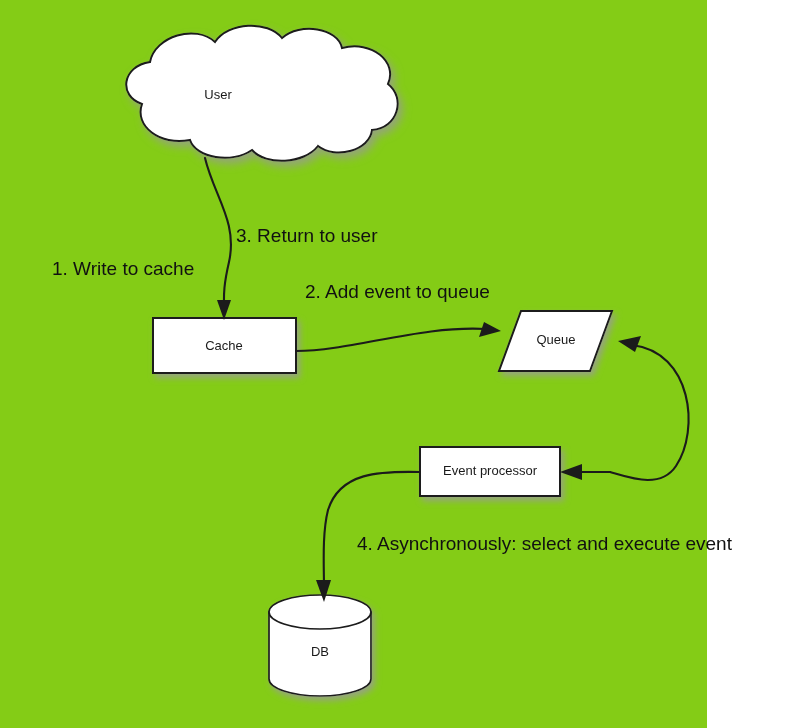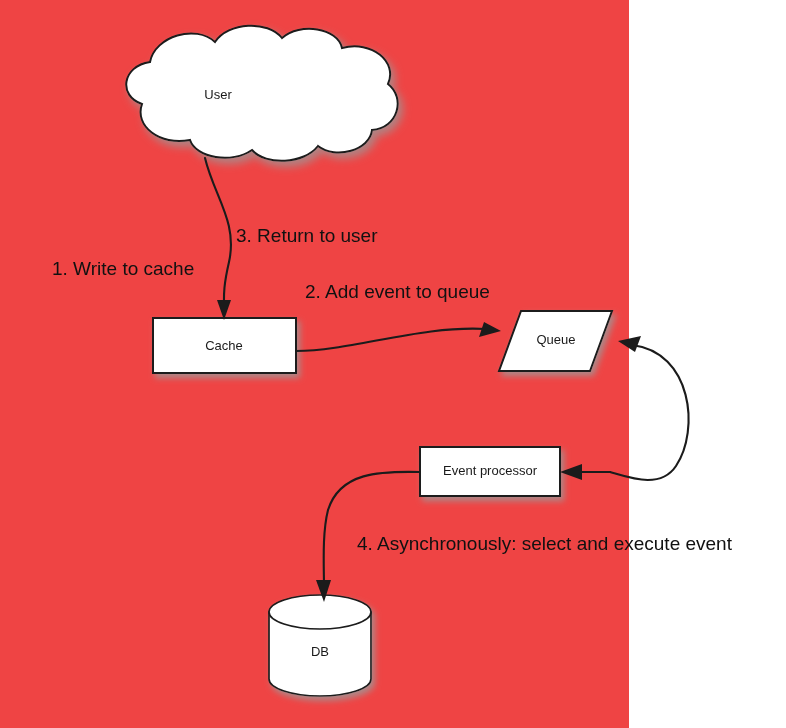--- a/index.html
+++ b/index.html
@@ -8,23 +8,23 @@
     background: #ffffff;
   }
   body {
     width: 786px;
     height: 728px;
     font-family: "Liberation Sans", sans-serif;
     overflow: hidden;
   }
   #diagram-canvas {
     position: relative;
-    width: 629px;
+    width: 707px;
     height: 728px;
-    background: #ef4444;
+    background: #84cc16;
   }
   #diagram-svg {
     position: absolute;
     top: 0;
     left: 0;
     width: 786px;
     height: 728px;
   }
   .node-label {
     font-family: "Liberation Sans", sans-serif;

